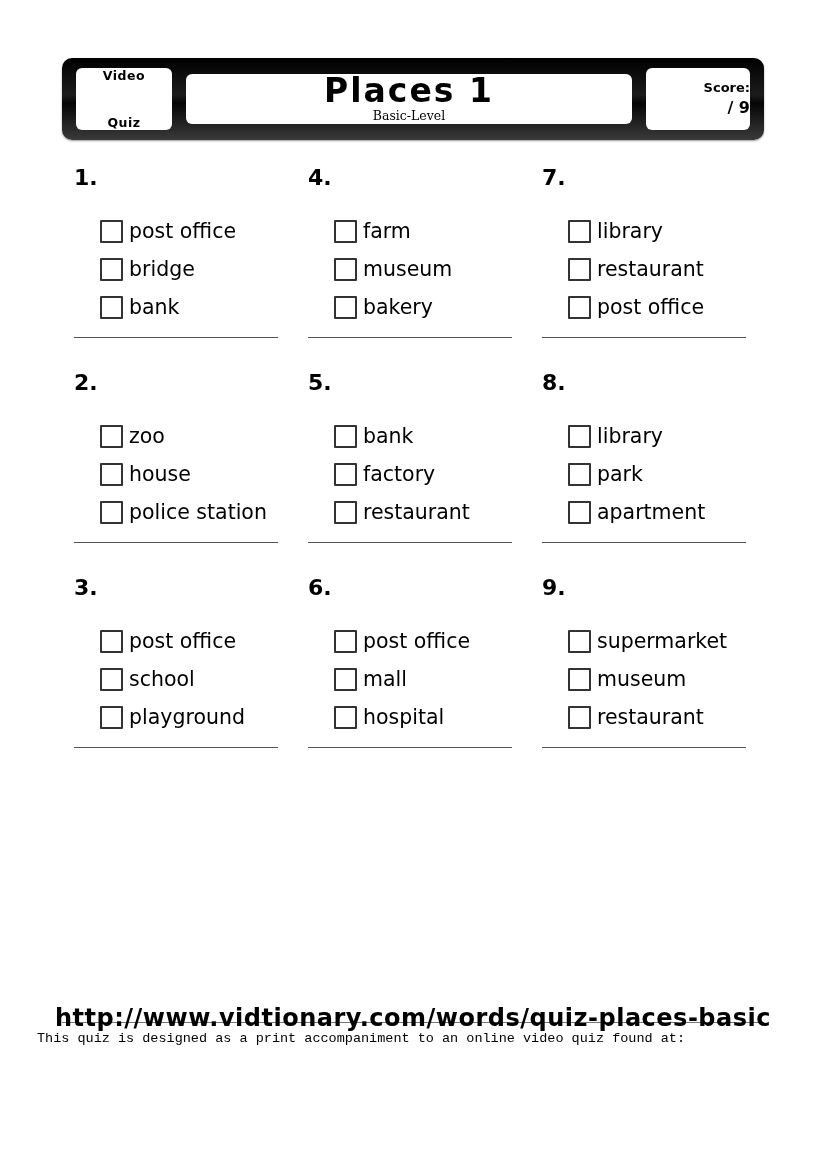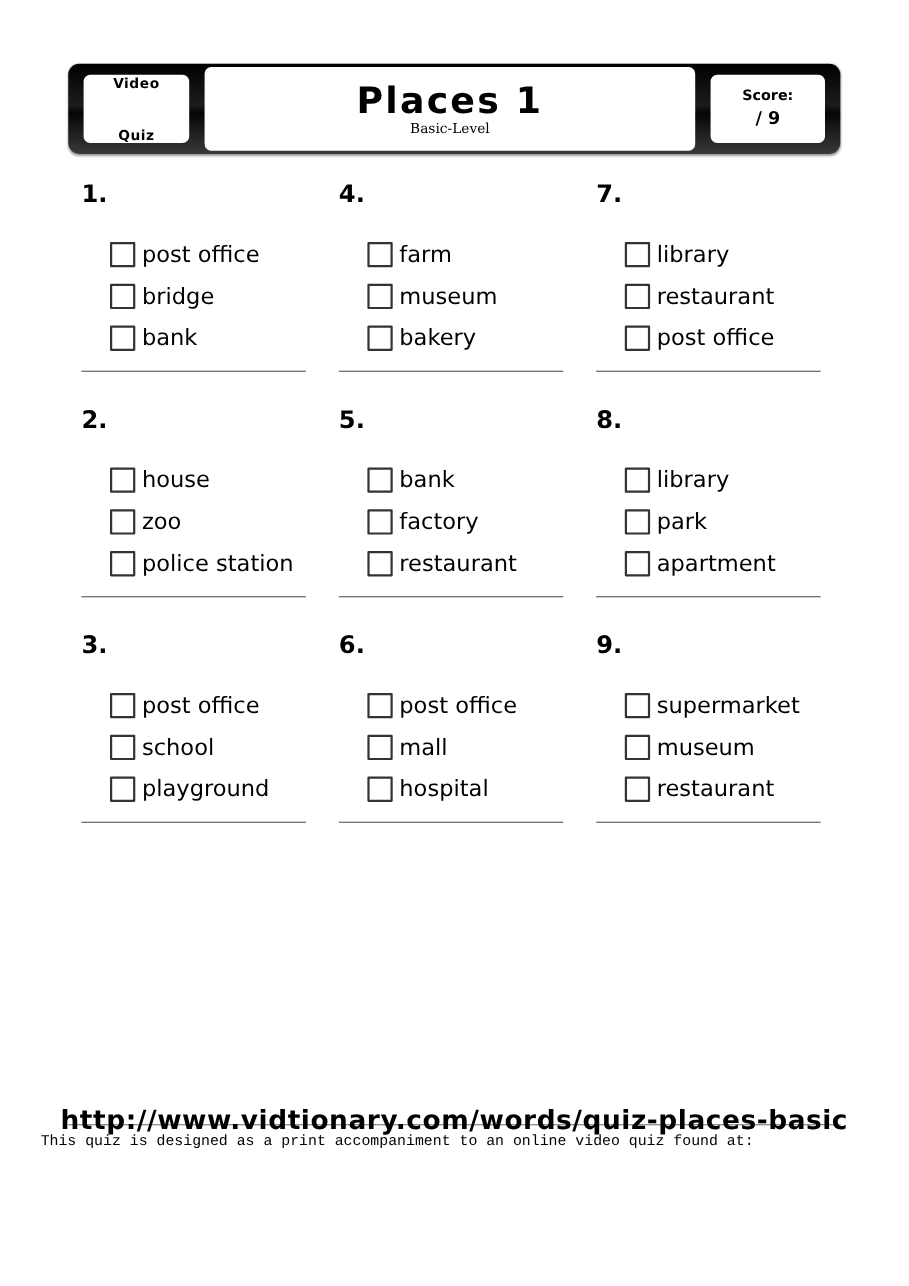--- a/index.html
+++ b/index.html
@@ -46,28 +46,28 @@
   .logo-line {
     font-family: "DejaVu Sans", sans-serif;
     font-weight: bold;
     font-size: 12.5px;
     letter-spacing: 0.5px;
     line-height: 15px;
     color: #000;
   }
   .title-box {
     flex: 1 1 auto;
-    height: 76px;
+    height: 50px;
     background: #ffffff;
     border-radius: 6px;
     margin: 0 14px;
     display: flex;
     flex-direction: column;
     align-items: center;
-    justify-content: center;
+    justify-content: flex-start;
   }
   .title-main {
     font-family: "DejaVu Sans", sans-serif;
     font-weight: bold;
     font-size: 33px;
     letter-spacing: 2px;
     line-height: 34px;
     color: #000;
   }
   .title-sub {
@@ -77,21 +77,21 @@
     color: #000;
   }
   .score-box {
     width: 104px;
     height: 62px;
     background: #ffffff;
     border-radius: 6px;
     margin-right: 4px;
     display: flex;
     flex-direction: column;
-    align-items: center;
+    align-items: flex-end;
     justify-content: center;
     flex: 0 0 auto;
   }
   .score-label {
     font-weight: bold;
     font-size: 13px;
     line-height: 18px;
   }
   .score-value {
     font-weight: bold;
@@ -268,25 +268,25 @@
   </div>
 
   <div class="row-spacer"></div>
 
   <div class="row">
     <div class="cell">
       <div class="qnum">2.</div>
       <div class="opts">
         <div class="opt">
           <span class="cbox"></span>
+          <span class="olabel">zoo</span>
+        </div>
+        <div class="opt">
+          <span class="cbox"></span>
           <span class="olabel">house</span>
-        </div>
-        <div class="opt">
-          <span class="cbox"></span>
-          <span class="olabel">zoo</span>
         </div>
         <div class="opt">
           <span class="cbox"></span>
           <span class="olabel">police station</span>
         </div>
       </div>
       <div class="answer-line"></div>
     </div>
     <div class="cell">
       <div class="qnum">5.</div>

